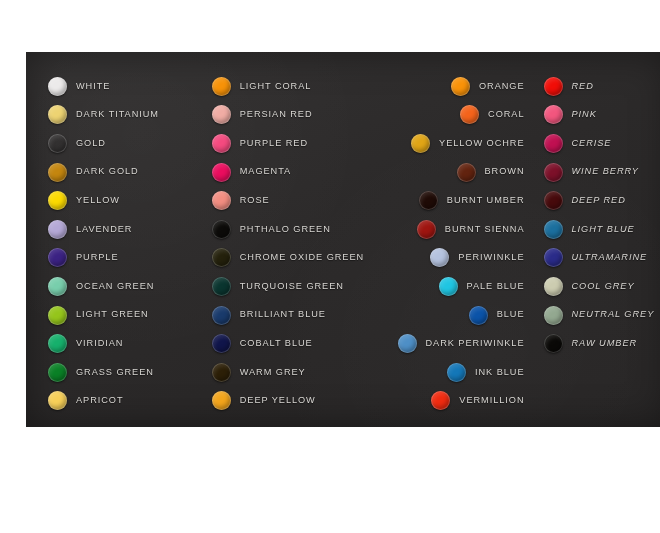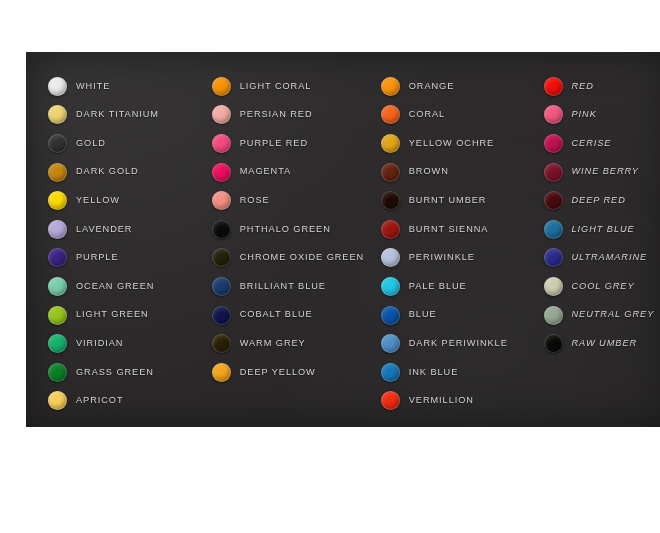--- a/index.html
+++ b/index.html
@@ -35,21 +35,21 @@
     display: flex;
     padding: 20px 0 0 0;
     box-sizing: border-box;
   }
   .swatch-column {
     display: flex;
     flex-direction: column;
   }
   .col-0 { width: 150px; padding-left: 22px; }
   .col-1 { width: 150px; padding-left: 20px; }
-  .col-2 { width: 150px; padding-left: 19px; }
+  .col-2 { width: 150px; padding-left: 19px; align-items: flex-end; }
   .col-3 { width: 132px; padding-left: 19px; font-style: italic; }
 
   .swatch-row {
     display: flex;
     align-items: center;
     height: 28.6px;
   }
   .swatch-dot {
     width: 19px;
     height: 19px;
@@ -150,20 +150,24 @@
         </div>
         <div class="swatch-row">
           <span class="swatch-dot" style="background: rgb(12, 11, 9);"></span>
           <span class="swatch-label">PHTHALO GREEN</span>
         </div>
         <div class="swatch-row">
           <span class="swatch-dot" style="background: rgb(36, 33, 12);"></span>
           <span class="swatch-label">CHROME OXIDE GREEN</span>
         </div>
         <div class="swatch-row">
+          <span class="swatch-dot" style="background: rgb(10, 53, 47);"></span>
+          <span class="swatch-label">TURQUOISE GREEN</span>
+        </div>
+        <div class="swatch-row">
           <span class="swatch-dot" style="background: rgb(25, 58, 107);"></span>
           <span class="swatch-label">BRILLIANT BLUE</span>
         </div>
         <div class="swatch-row">
           <span class="swatch-dot" style="background: rgb(16, 21, 74);"></span>
           <span class="swatch-label">COBALT BLUE</span>
         </div>
         <div class="swatch-row">
           <span class="swatch-dot" style="background: rgb(44, 31, 7);"></span>
           <span class="swatch-label">WARM GREY</span>

